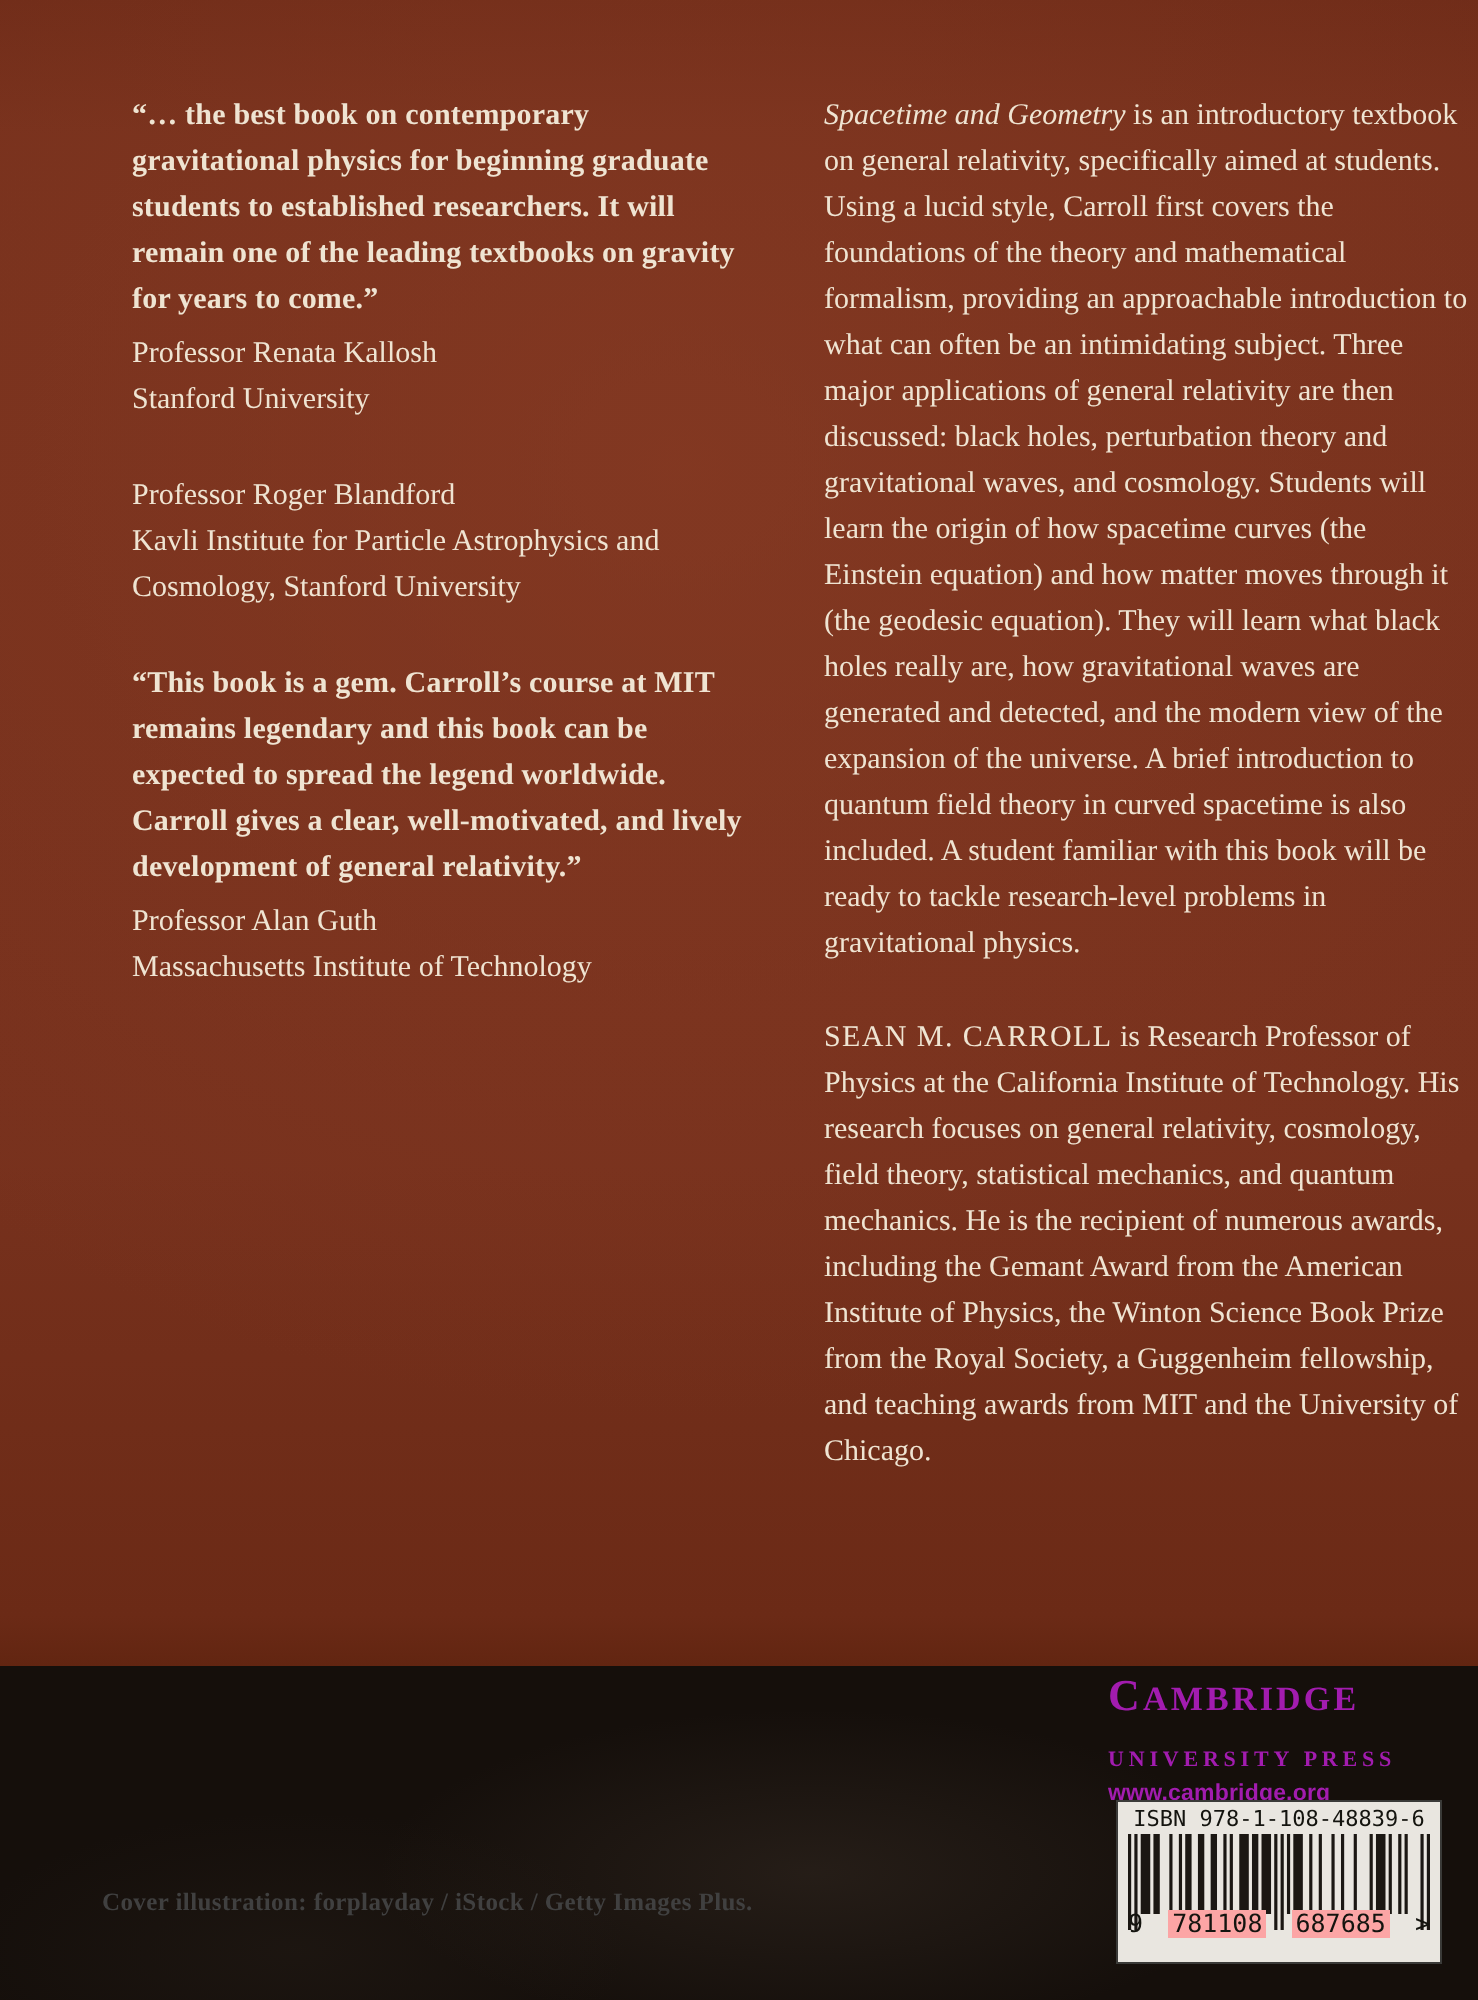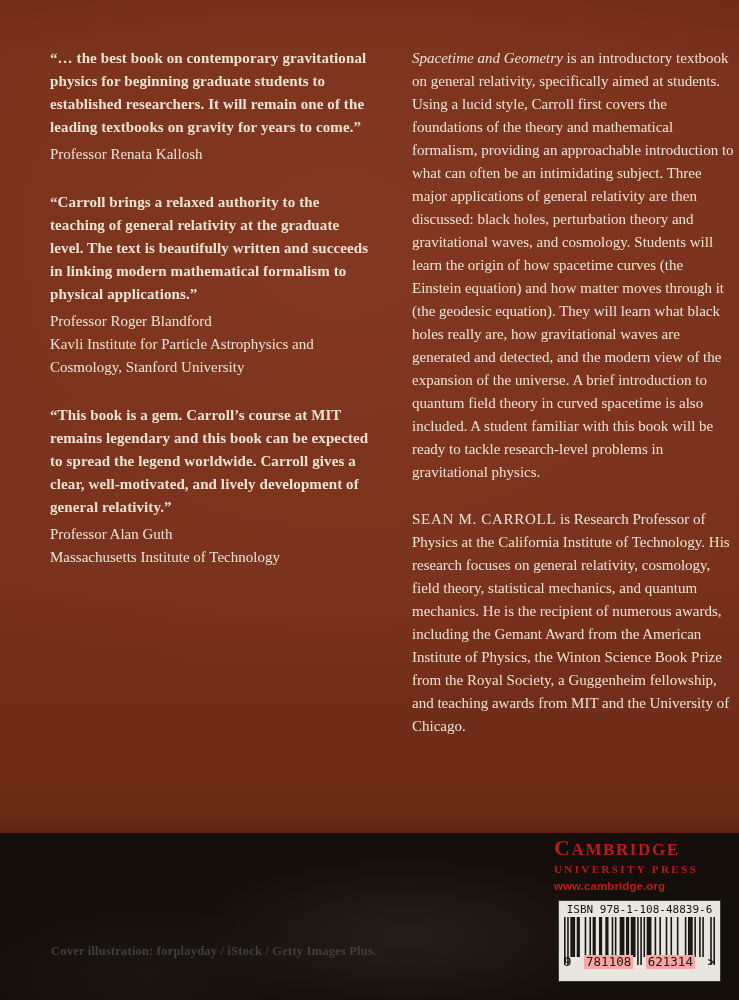--- a/index.html
+++ b/index.html
@@ -36,53 +36,53 @@
     margin: 0 0 4px 0;
     font-weight: bold;
     font-size: 15px;
     line-height: 23px;
     letter-spacing: 0.1px;
   }
   .attr-line {
     font-size: 15px;
     line-height: 23px;
   }
-  .review { margin: 0 0 25px 0; }
+  .review { margin: 0 0 25px 16px; }
   .right-col {
     position: absolute;
     left: 412px; top: 47px;
     width: 322px;
     color: #efe4d2;
     font-size: 15px;
     line-height: 23px;
   }
   .desc-para { margin: 0; }
   .bio-para { margin: 24px 0 0 0; }
   .book-title-em { font-style: italic; }
   .author-name { letter-spacing: 0.7px; }
   .cam-logo {
     position: absolute;
     right: 9px; top: 838px;
-    color: #b91c1c;
+    color: #a21caf;
     width: 176px;
   }
   .cam-name {
     font-weight: bold;
     font-size: 17px;
     letter-spacing: 1.6px;
     line-height: 20px;
     white-space: nowrap;
   }
   .cam-name .bigc { font-size: 22px; }
   .cam-press {
     font-weight: bold;
     font-size: 11px;
     letter-spacing: 2.4px;
     line-height: 13px;
-    margin-top: 3px;
+    margin-top: 14px;
     white-space: nowrap;
   }
   .cam-web {
     font-family: "Liberation Sans", "DejaVu Sans", sans-serif;
     font-weight: bold;
     font-size: 11.5px;
     line-height: 13px;
     margin-top: 4px;
     letter-spacing: 0.1px;
   }
@@ -133,23 +133,23 @@
 <body>
 
 <div class="cover">
   <div class="red-section"></div>
   <div class="black-section"></div>
 
   <div class="left-col">
     <div class="review">
       <p class="quote">“… the best book on contemporary gravitational physics for beginning graduate students to established researchers. It will remain one of the leading textbooks on gravity for years to come.”</p>
       <div class="attr-line">Professor Renata Kallosh</div>
+      <div class="attr-line">Stanford University</div>
     </div>
     <div class="review">
-      <p class="quote">“Carroll brings a relaxed authority to the teaching of general relativity at the graduate level. The text is beautifully written and succeeds in linking modern mathematical formalism to physical applications.”</p>
       <div class="attr-line">Professor Roger Blandford</div>
       <div class="attr-line">Kavli Institute for Particle Astrophysics and Cosmology, Stanford University</div>
     </div>
     <div class="review">
       <p class="quote">“This book is a gem. Carroll’s course at MIT remains legendary and this book can be expected to spread the legend worldwide. Carroll gives a clear, well-motivated, and lively development of general relativity.”</p>
       <div class="attr-line">Professor Alan Guth</div>
       <div class="attr-line">Massachusetts Institute of Technology</div>
     </div>
   </div>
 
@@ -196,19 +196,19 @@
           <rect x="82" y="0" width="1" height="40" fill="#1b1713"></rect>
           <rect x="85" y="0" width="1" height="40" fill="#1b1713"></rect>
           <rect x="87" y="0" width="1" height="40" fill="#1b1713"></rect>
           <rect x="92" y="0" width="1" height="48" fill="#1b1713"></rect>
           <rect x="94" y="0" width="1" height="48" fill="#1b1713"></rect>
         </svg>
       </div>
     <div class="digits-row">
       <span>9</span>
       <span class="grp">781108</span>
-      <span class="grp">621314</span>
+      <span class="grp">687685</span>
       <span>&gt;</span>
     </div>
   </div>
 
   <div class="credit">Cover illustration: forplayday / iStock / Getty Images Plus.</div>
 </div>
 
 </body></html>

